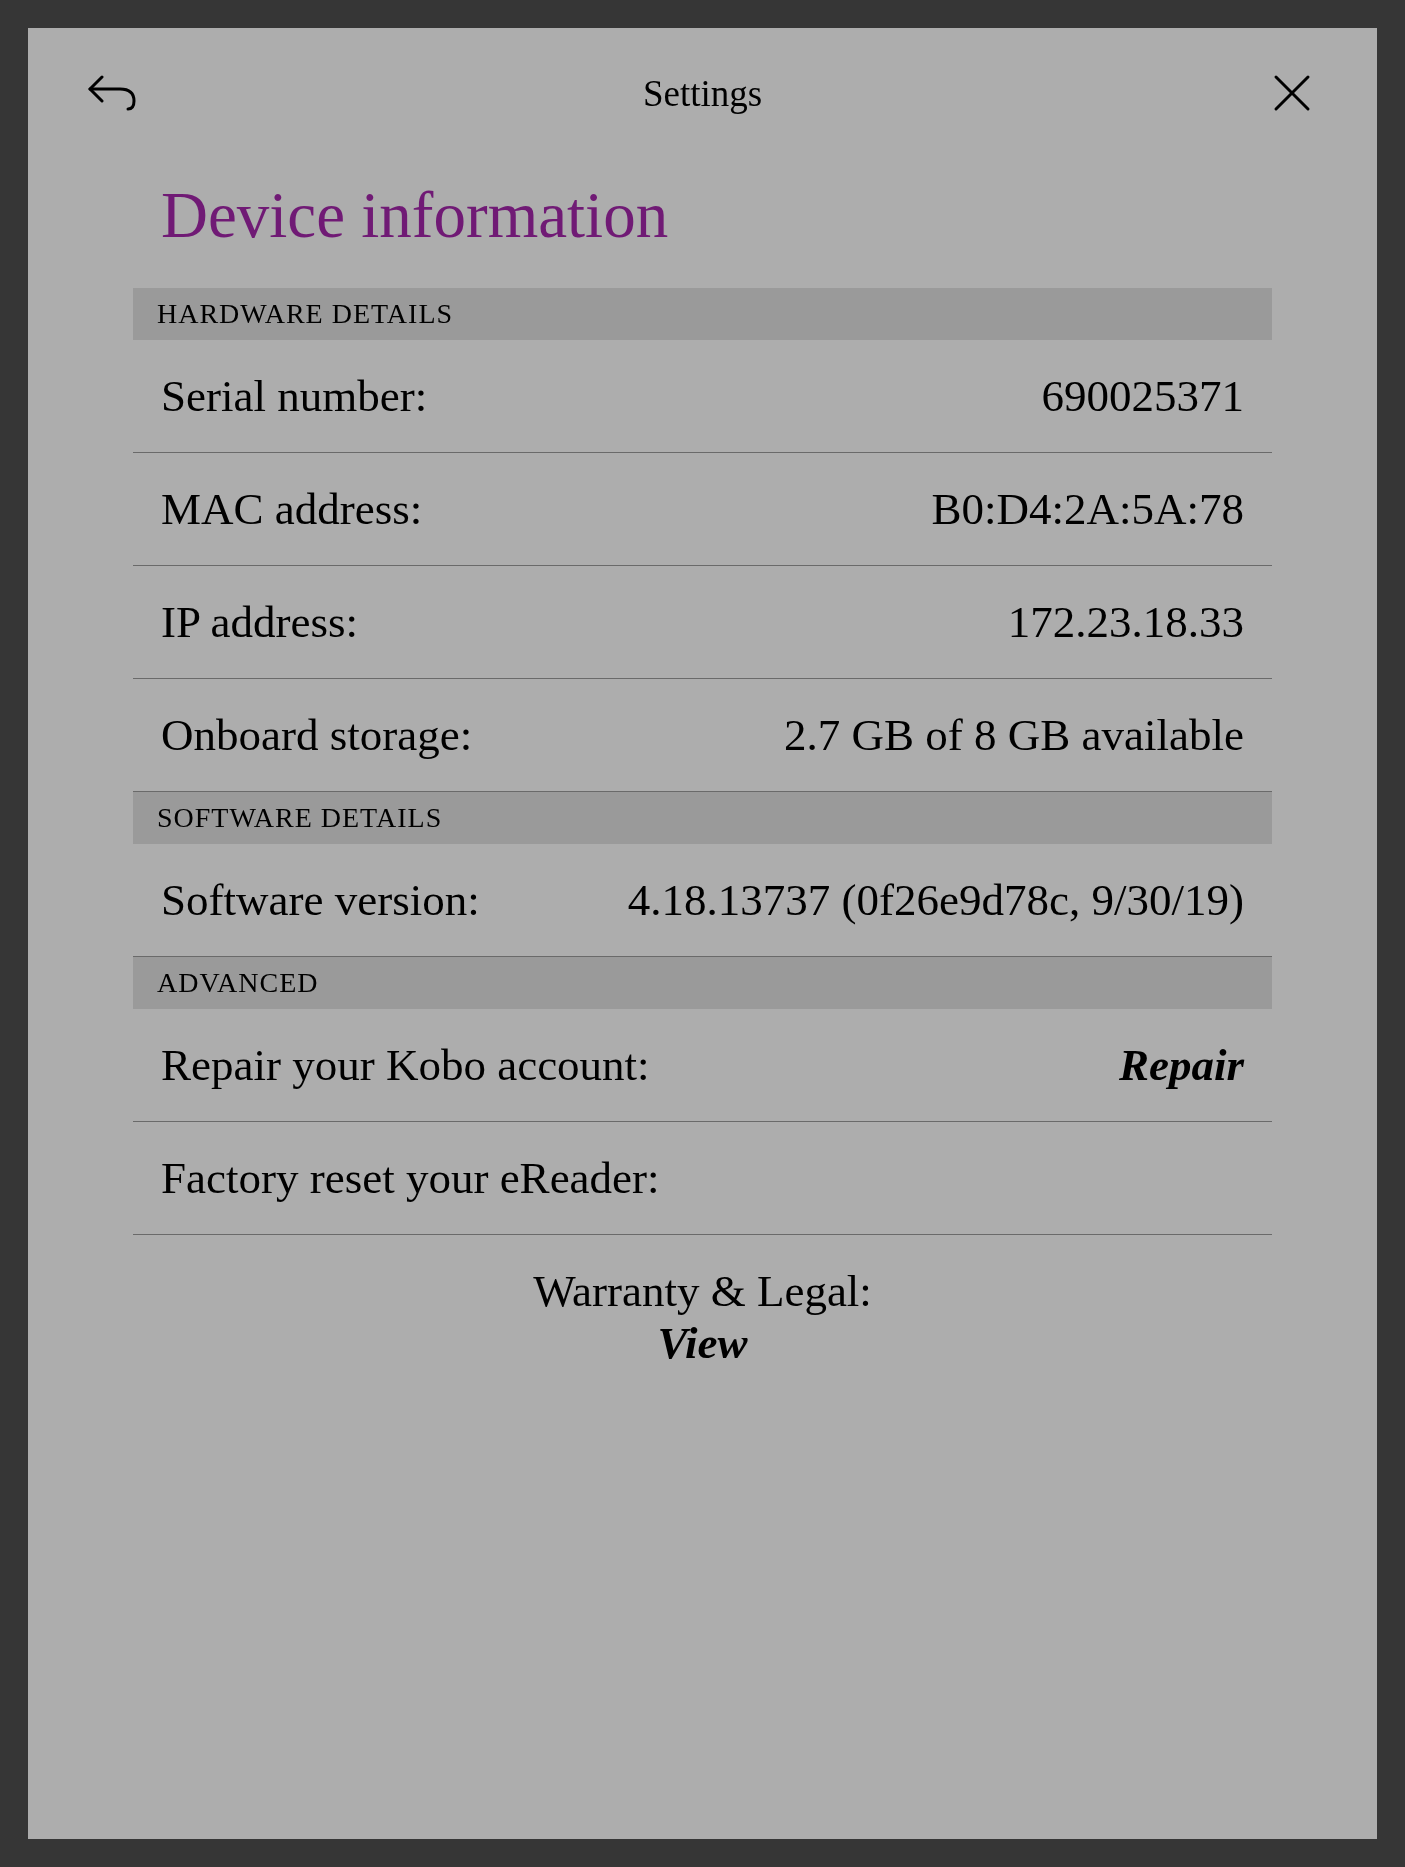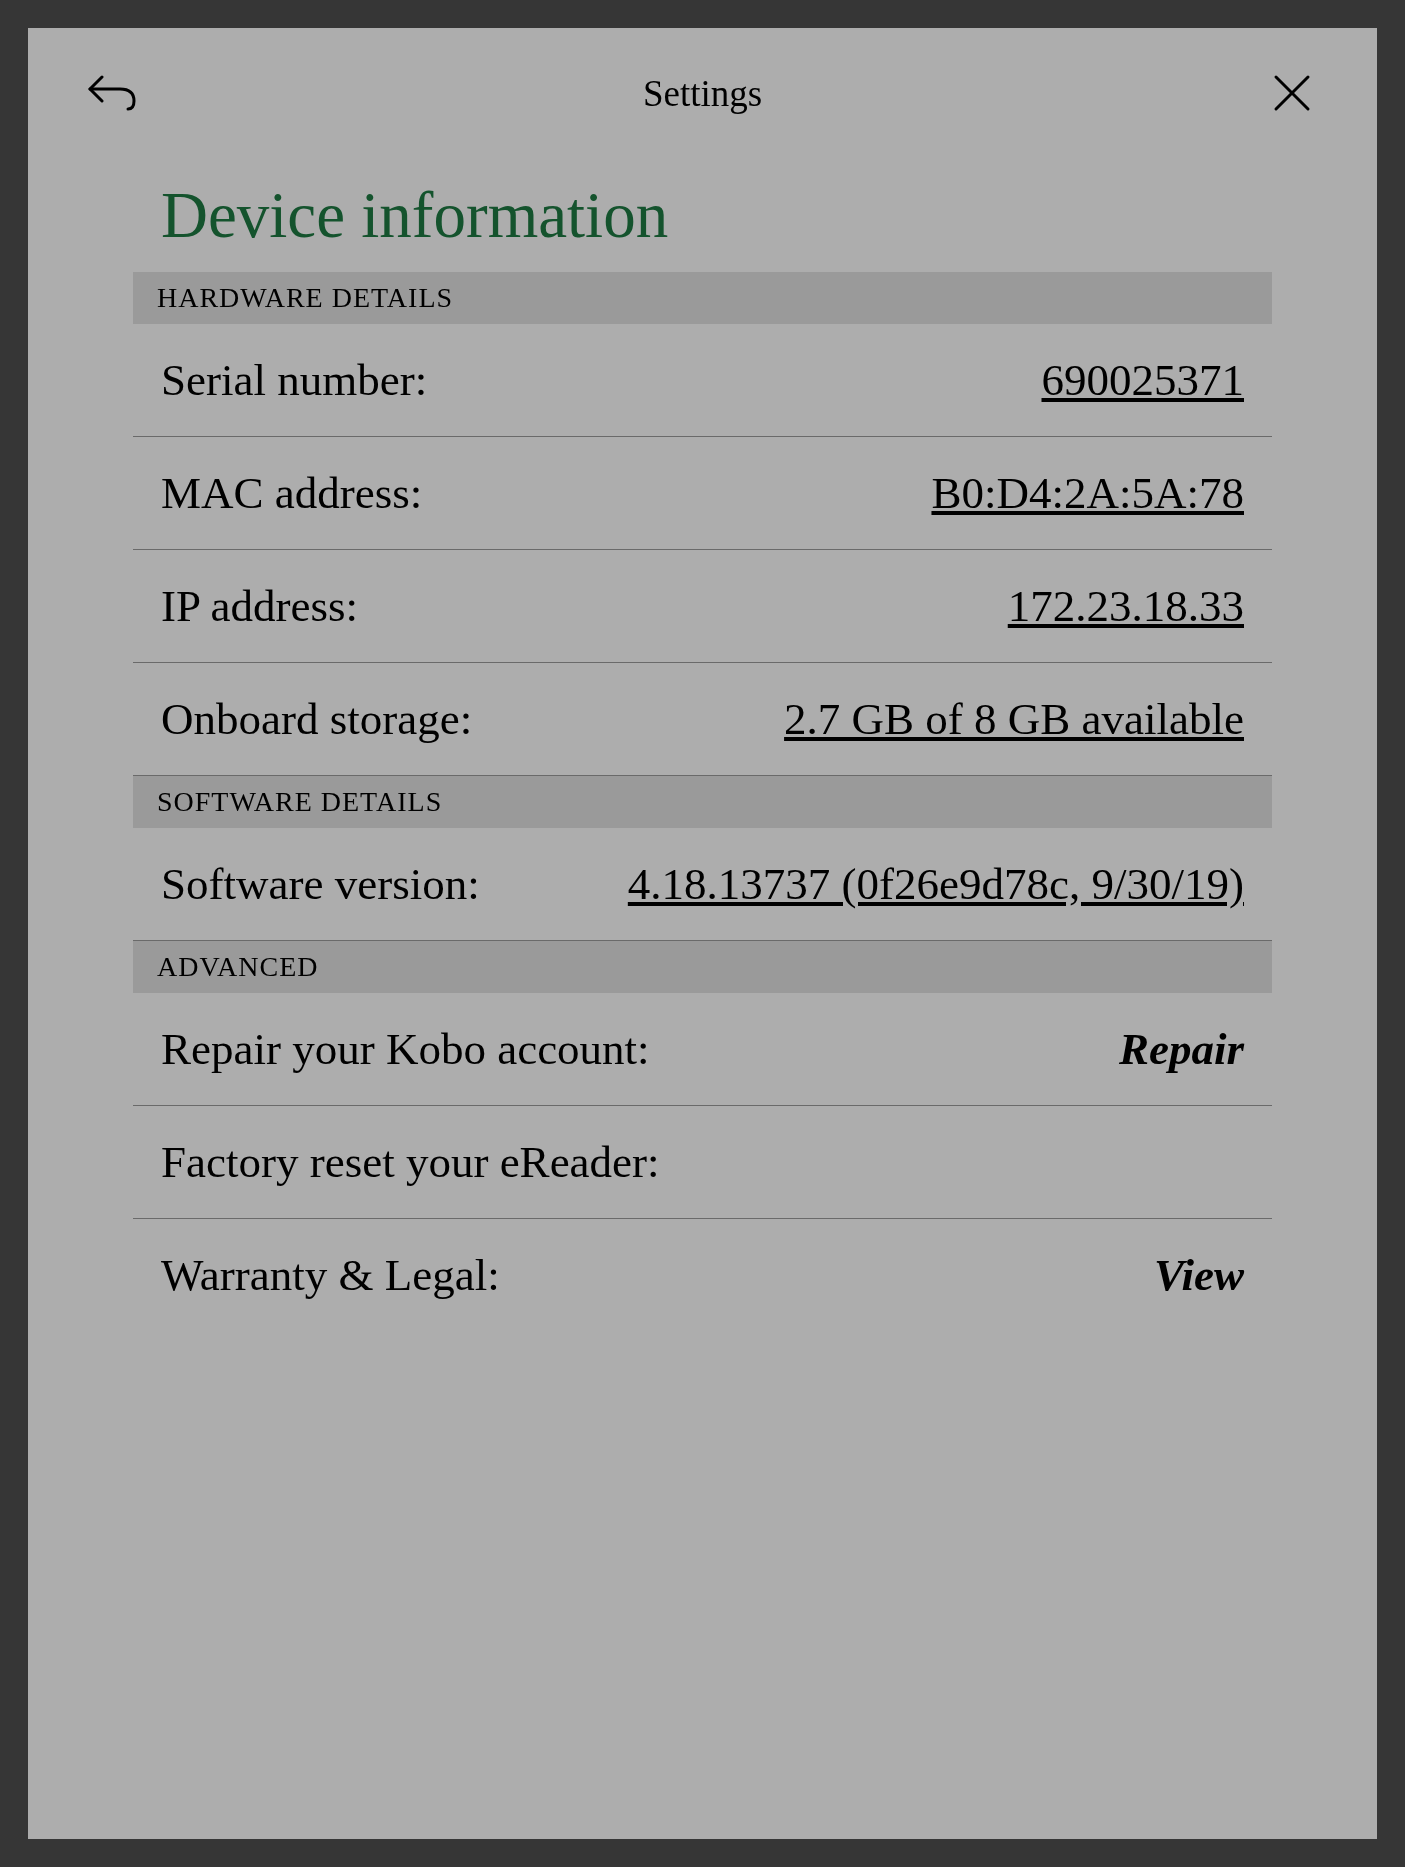--- a/index.html
+++ b/index.html
@@ -40,22 +40,22 @@
       align-items: center;
       justify-content: center;
       cursor: pointer;
     }
     .content {
       padding: 30px 105px 0 105px;
       flex: 1;
     }
     .page-title {
       font-size: 65px;
-      color: #14532d;
-      margin-bottom: 19px;
+      color: #701a75;
+      margin-bottom: 35px;
       font-weight: normal;
       padding-left: 28px;
     }
     .section-header {
       background: #9a9a9a;
       padding: 10px 24px;
       font-size: 28px;
       letter-spacing: 1px;
       color: #000;
       font-family: Georgia, serif;
@@ -67,37 +67,37 @@
       padding: 30px 28px;
       border-bottom: 1px solid #6a6a6a;
       font-size: 45px;
       color: #000;
     }
     .row-label {
       font-family: Georgia, serif;
     }
     .row-value {
       font-family: Georgia, serif;
-      text-decoration: underline;
     }
     .row-action {
       font-style: italic;
       cursor: pointer;
       font-weight: bold;
     }
     .highlighted {
       background: #fff;
       border-radius: 50px;
       padding: 12px 40px;
       margin-right: -20px;
       font-style: italic;
       box-shadow: 0 0 0 6px #fff;
     }
     .row.no-border {
       border-bottom: none;
+      flex-direction: column;
     }
   </style>
 </head>
 <body>
 
 <div class="screen">
   <div class="header">
     <div class="back-icon">
       <svg width="50" height="40" viewBox="0 0 50 40" fill="none" stroke="#000" stroke-width="3">
         <path d="M 14 4 L 2 16 L 14 28" stroke-linecap="round" stroke-linejoin="round"></path>

